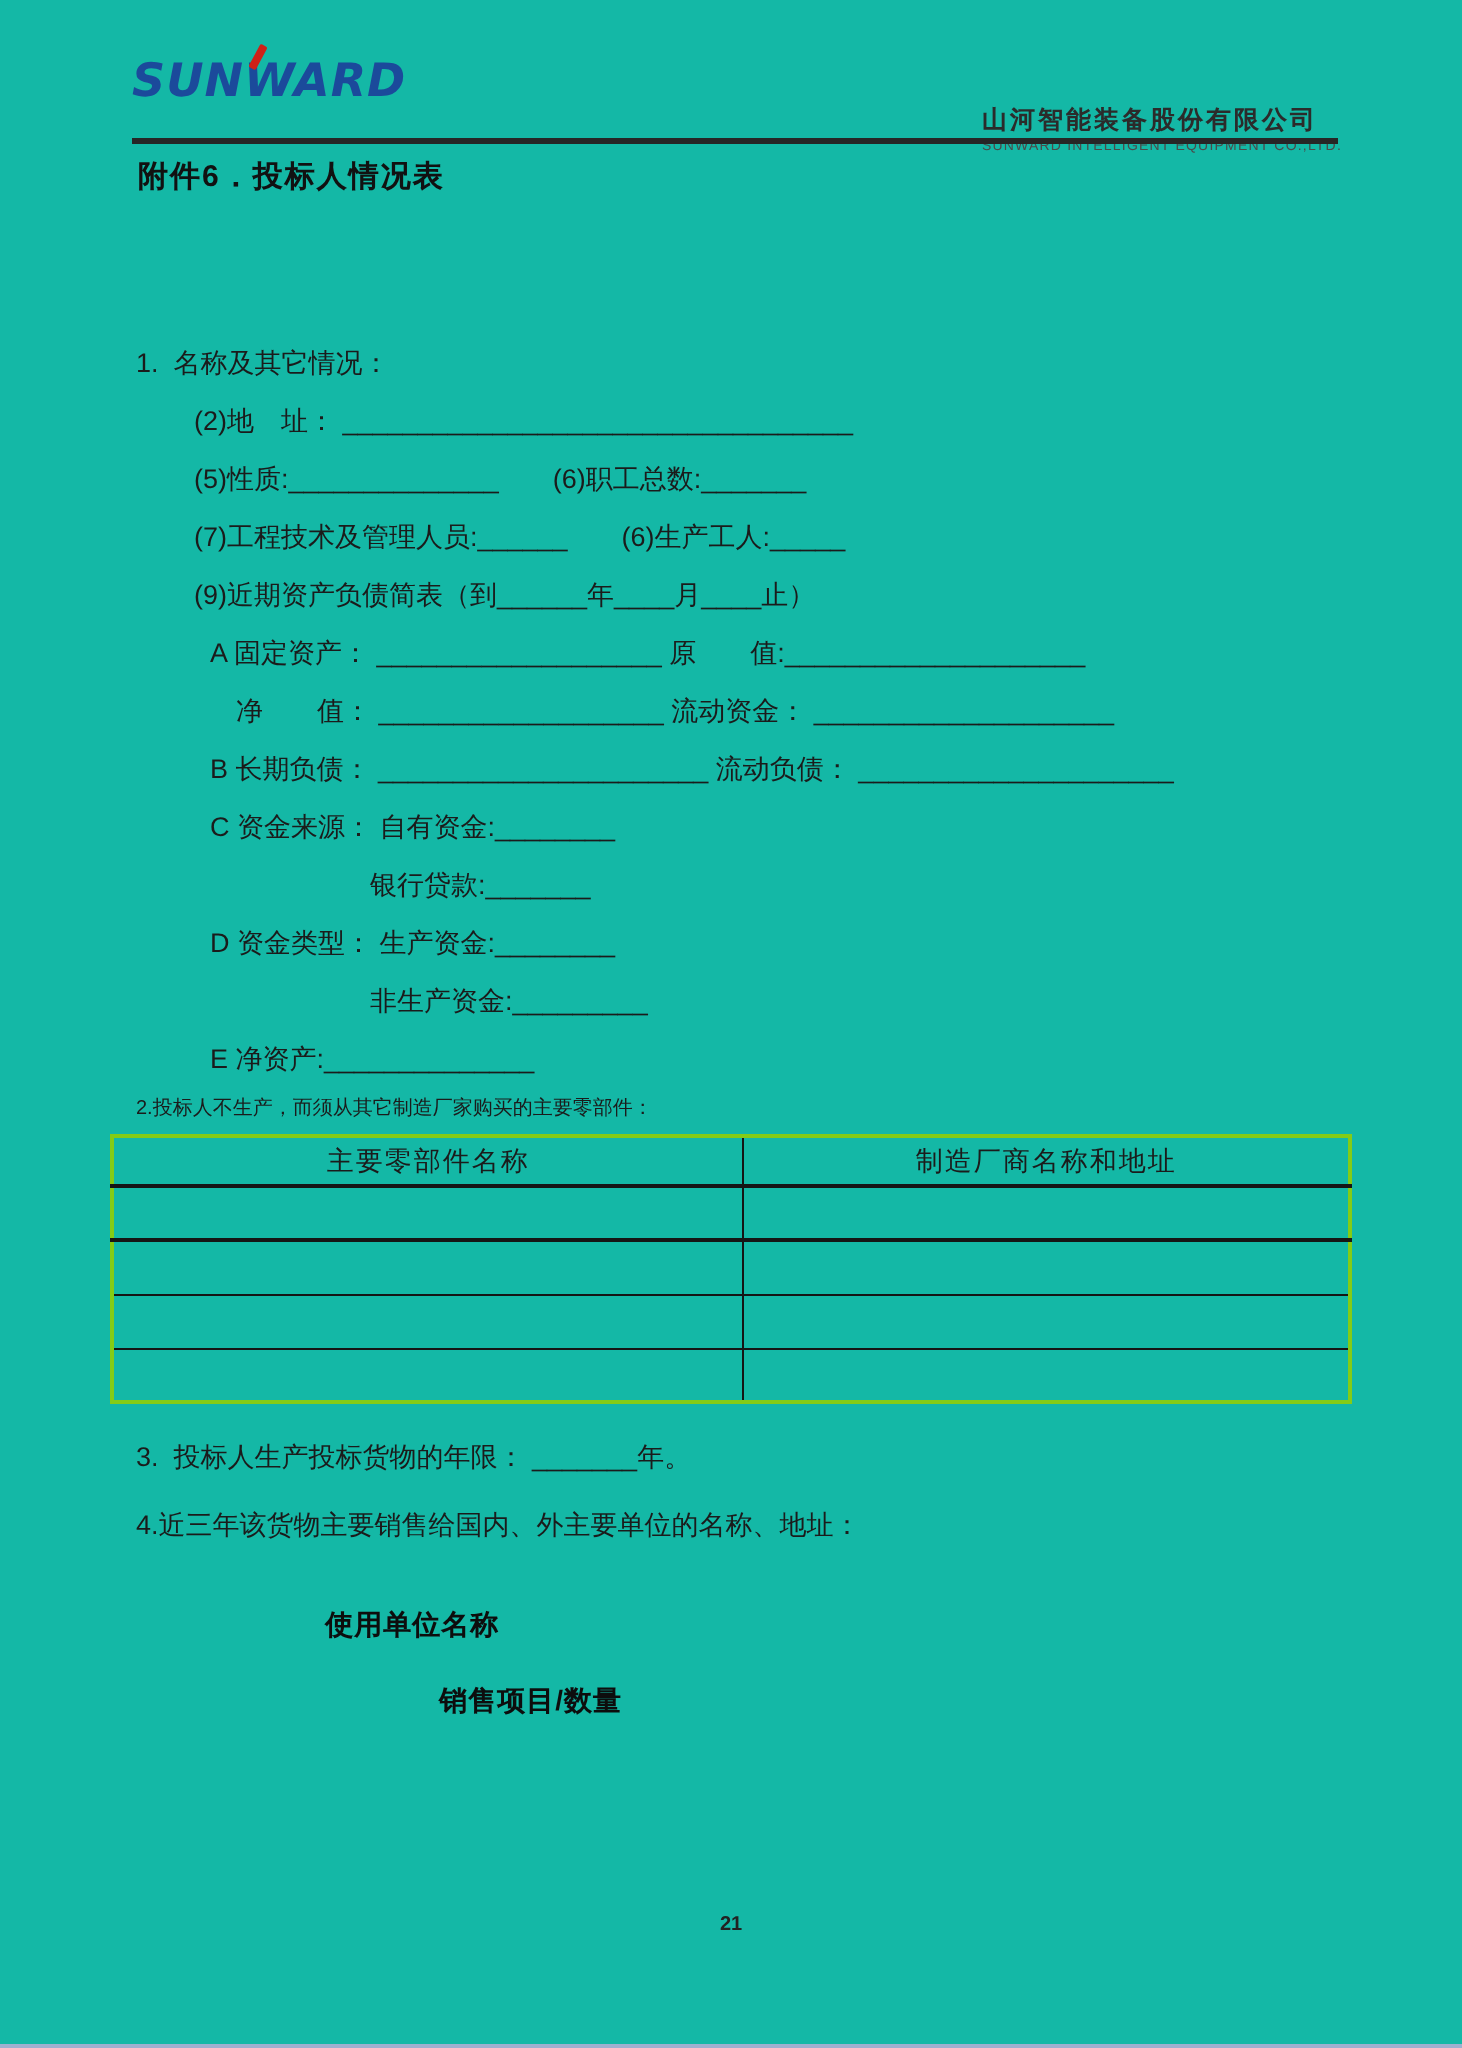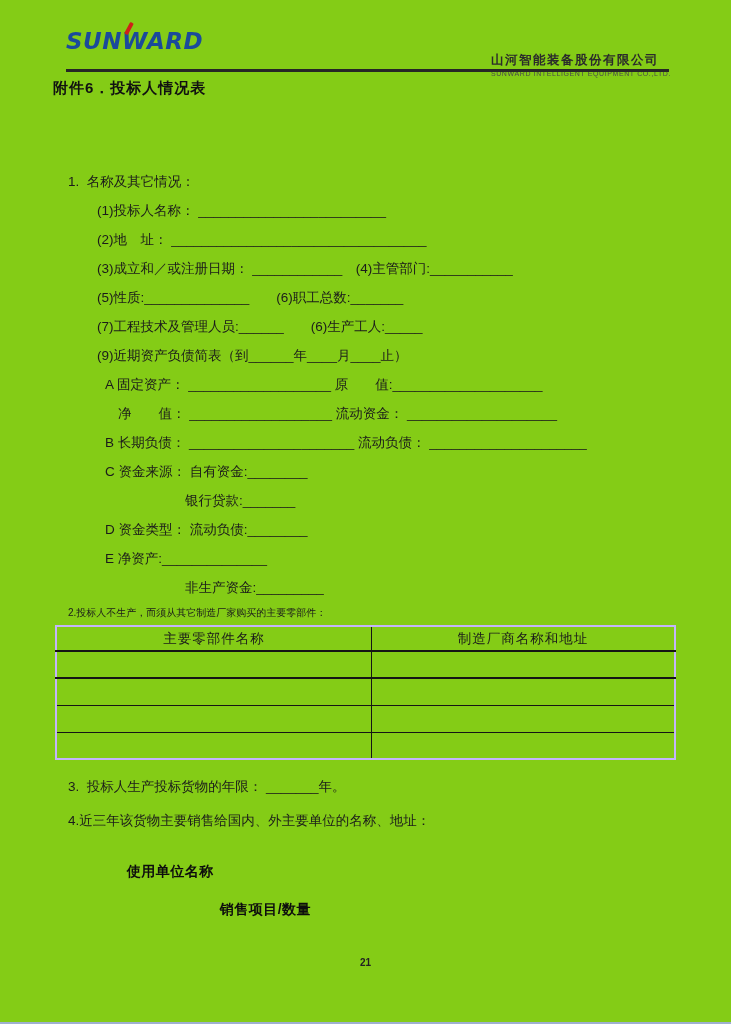--- a/index.html
+++ b/index.html
@@ -4,21 +4,21 @@
 <style>
   * { margin:0; padding:0; box-sizing:border-box; }
   html,body { background:#ffffff; }
   body {
     width:731px; height:1024px;
     font-family:"Liberation Sans","DejaVu Sans",sans-serif;
     color:#1b1b1b;
   }
   .page {
     position:relative; width:731px; height:1024px;
-    background:#84cc16; overflow:hidden;
+    background:#14b8a6; overflow:hidden;
   }
 
   
   .hdr {
     position:absolute; top:27px; left:66px; right:60px;
     display:flex; justify-content:space-between; align-items:flex-start;
   }
   .logo {
     position:relative;
     font-family:"DejaVu Sans","Liberation Sans",sans-serif;
@@ -37,21 +37,21 @@
   }
   .company-en {
     font-size:7px; color:#4a4a4a; letter-spacing:0.6px;
     margin-top:2px; text-align:right;
   }
   .hdr-rule {
     position:absolute; top:69px; left:66px; right:62px;
     height:2px; border-top:2px solid #262626; border-bottom:1px solid #262626;
   }
   .attachment {
-    position:absolute; top:79px; left:53px;
+    position:absolute; top:79px; left:69px;
     font-size:15px; font-weight:bold; color:#111; letter-spacing:1px;
   }
 
   
   .doc-title {
     position:absolute; top:129px; left:0; width:100%;
     text-align:center; font-size:19px; font-weight:bold;
     letter-spacing:3px; color:#111;
   }
 
@@ -66,38 +66,38 @@
   .ind-3 { margin-left:50px; }
   .ind-4 { margin-left:117px; }
   .sec-heading {
     font-size:10px; line-height:21px; white-space:pre; color:#1b1b1b;
   }
 
   
   table.parts {
     border-collapse:collapse; table-layout:fixed;
     width:621px; margin-left:-13px; margin-top:2px;
-    border:2px solid #c4b5fd;
+    border:2px solid #84cc16;
   }
   table.parts th {
     border:1px solid #151515; border-bottom:2px solid #151515;
     height:25px; font-size:13.5px; font-weight:normal;
     letter-spacing:1px; text-align:center; color:#1b1b1b;
   }
   table.parts td { border:1px solid #151515; height:27px; }
   table.parts tr.r1 td { border-bottom:2px solid #151515; }
 
   .sec3 { margin-top:12px; }
   .sec4 { margin-top:5px; }
   .bold-cols { margin-top:9px; white-space:pre; }
   .bold-col {
     display:inline-block; font-size:14px; font-weight:bold;
     letter-spacing:0.5px; color:#0d0d0d;
   }
-  .bold-col.c1 { margin-left:32px; }
+  .bold-col.c1 { margin-left:68px; }
   .bold-col.c2 { margin-left:125px;margin-top:20px; }
 
   
   .footer {
     position:absolute; bottom:56px; left:0; width:100%;
     text-align:center; font-size:10px; font-weight:bold; color:#222;
   }
   .bottom-line {
     position:absolute; bottom:0; left:0; width:100%;
     height:2px; background:#9fb0cf;
@@ -121,34 +121,32 @@
 
   <div class="hdr-rule"></div>
 
   <div class="attachment">附件6．投标人情况表</div>
 
 
   <div class="content">
 
     <div>
         <div class="form-line ind-0">1.  名称及其它情况：</div>
-        <div class="form-line ind-1">(1)投标人名称： _________________________</div>
         <div class="form-line ind-1">(2)地　址： __________________________________</div>
-        <div class="form-line ind-1">(3)成立和／或注册日期： ____________　(4)主管部门:___________</div>
         <div class="form-line ind-1">(5)性质:______________　　(6)职工总数:_______</div>
         <div class="form-line ind-1">(7)工程技术及管理人员:______　　(6)生产工人:_____</div>
         <div class="form-line ind-1">(9)近期资产负债简表（到______年____月____止）</div>
         <div class="form-line ind-2">A 固定资产： ___________________ 原　　值:____________________</div>
         <div class="form-line ind-3">净　　值： ___________________ 流动资金： ____________________</div>
         <div class="form-line ind-2">B 长期负债： ______________________ 流动负债： _____________________</div>
         <div class="form-line ind-2">C 资金来源： 自有资金:________</div>
         <div class="form-line ind-4">银行贷款:_______</div>
-        <div class="form-line ind-2">D 资金类型： 流动负债:________</div>
+        <div class="form-line ind-2">D 资金类型： 生产资金:________</div>
+        <div class="form-line ind-4">非生产资金:_________</div>
         <div class="form-line ind-2">E 净资产:______________</div>
-        <div class="form-line ind-4">非生产资金:_________</div>
       </div>
 
     <div class="sec-heading">2.投标人不生产，而须从其它制造厂家购买的主要零部件：</div>
 
     <table class="parts">
       <colgroup>
           <col style="width:51%">
           <col style="width:49%">
         </colgroup>
       <thead>

